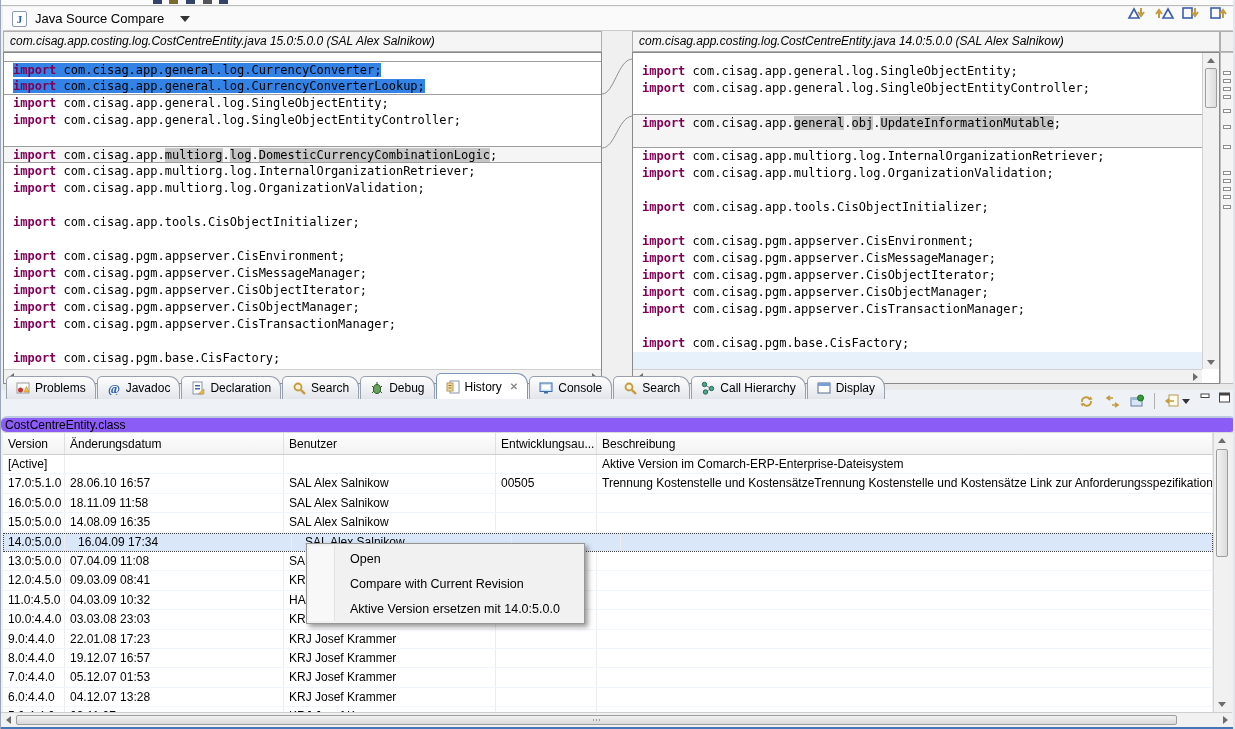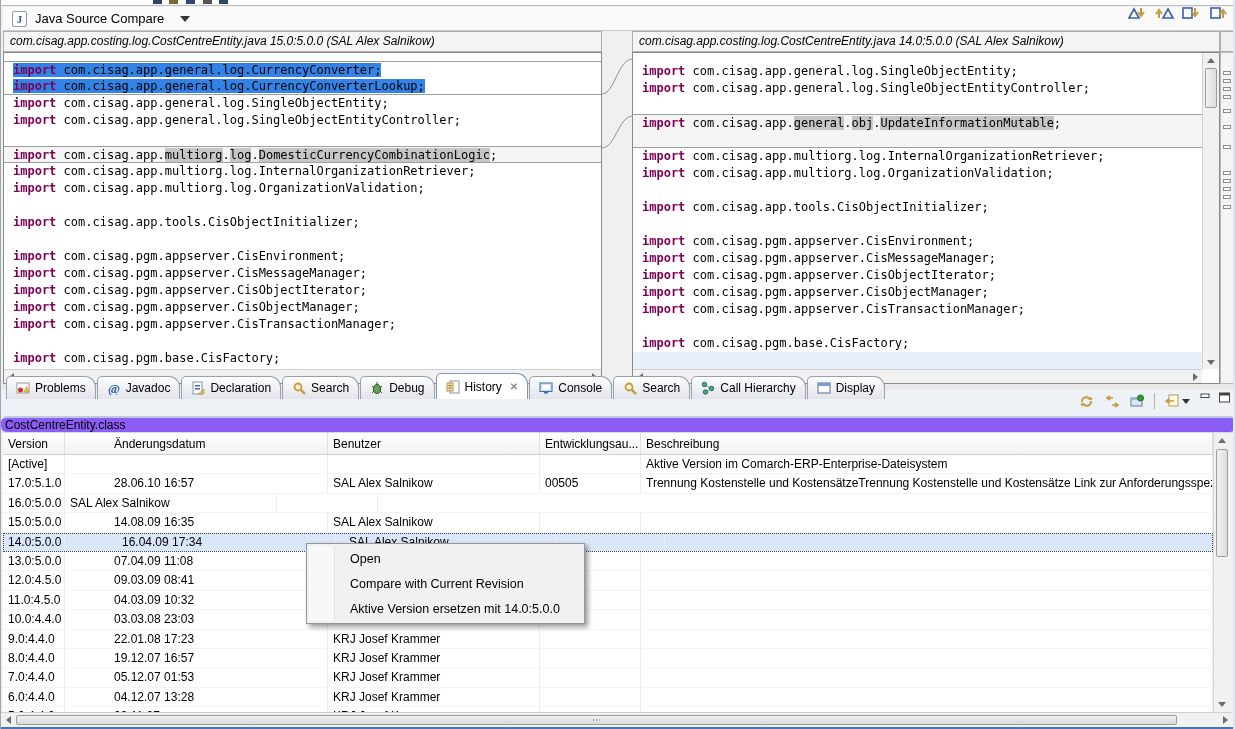--- a/index.html
+++ b/index.html
@@ -82,21 +82,21 @@
   
   #resbar { position:absolute; left:0; top:416px; width:1235px; height:17px; background:#8b5cf6;
             border-top:2px solid #bdc9de; border-bottom:1px solid #dadada; line-height:14px; padding-left:4px;border-radius:6px; }
   
   #tbl { position:absolute; left:2px; top:433px; width:1210px; height:279px; background:#fff; overflow:hidden; }
   #thead { display:flex; height:22px; background:linear-gradient(#fefefe,#f2f2f2); border-bottom:1px solid #cfcfcf;justify-content:flex-end; }
   #thead .hc { border-right:1px solid #e0e0e0; padding:4px 0 0 5px; white-space:nowrap; overflow:hidden; }
   .trow { display:flex; height:19.4px; border-bottom:1px solid #f0f5fb; }
   .trow .tc { border-right:1px solid #ededed; padding:2px 0 0 5px; white-space:nowrap; overflow:hidden; }
   .trow.sel { background:#d9e7f8; outline:1px dotted #444; outline-offset:-1px;gap:8px; }
-  .c0{width:62px;} .c1{width:219px;margin-left:44px;} .c2{width:212px;} .c3{width:101px;} .c4{flex:1;}
+  .c0{width:62px;} .c1{width:219px;} .c2{width:212px;} .c3{width:101px;} .c4{flex:1;}
   #tvsb { position:absolute; left:1212px; top:433px; width:17px; height:279px; background:#f1f1f1; border-left:1px solid #d6d6d6; }
   #tvsb .sb-arrow { width:100%; height:15px; left:0; }
   #thsb { position:absolute; left:0px; top:712px; width:1231px; height:15px; background:#f1f1f1; border-top:1px solid #cfcfcf; }
   #botedge { position:absolute; left:0; top:727px; width:1235px; height:2px; background:#4576b8; }
   #rwinedge { position:absolute; right:0; top:0; width:2px; height:729px; background:#e3e6ec; }
   
   #ctxmenu { position:absolute; left:305px; top:543px; width:279px; height:81px; background:#f1f1f1;
              border:1px solid #979797; box-shadow:3px 3px 5px rgba(0,0,0,.4); z-index:50; padding-top:3px; }
   #ctxmenu .gut { position:absolute; left:2px; top:2px; bottom:2px; width:26px; background:#f8f8f8; border-right:1px solid #e2e2e2; }
   .mitem { position:relative; height:25px; line-height:25px; padding-left:43px; font-size:12.5px; white-space:nowrap; }
@@ -409,20 +409,21 @@
         </div>
         <div class="trow">
           <div class="tc c0">17.0:5.1.0</div>
           <div class="tc c1">28.06.10 16:57</div>
           <div class="tc c2">SAL Alex Salnikow</div>
           <div class="tc c3">00505</div>
           <div class="tc c4">Trennung Kostenstelle und KostensätzeTrennung Kostenstelle und Kostensätze Link zur Anforderungsspezifikation : ...</div>
         </div>
         <div class="trow">
           <div class="tc c0">16.0:5.0.0</div>
+          <div class="tc c1">18.11.09 11:58</div>
           <div class="tc c2">SAL Alex Salnikow</div>
           <div class="tc c3"></div>
           <div class="tc c4"></div>
         </div>
         <div class="trow">
           <div class="tc c0">15.0:5.0.0</div>
           <div class="tc c1">14.08.09 16:35</div>
           <div class="tc c2">SAL Alex Salnikow</div>
           <div class="tc c3"></div>
           <div class="tc c4"></div>

